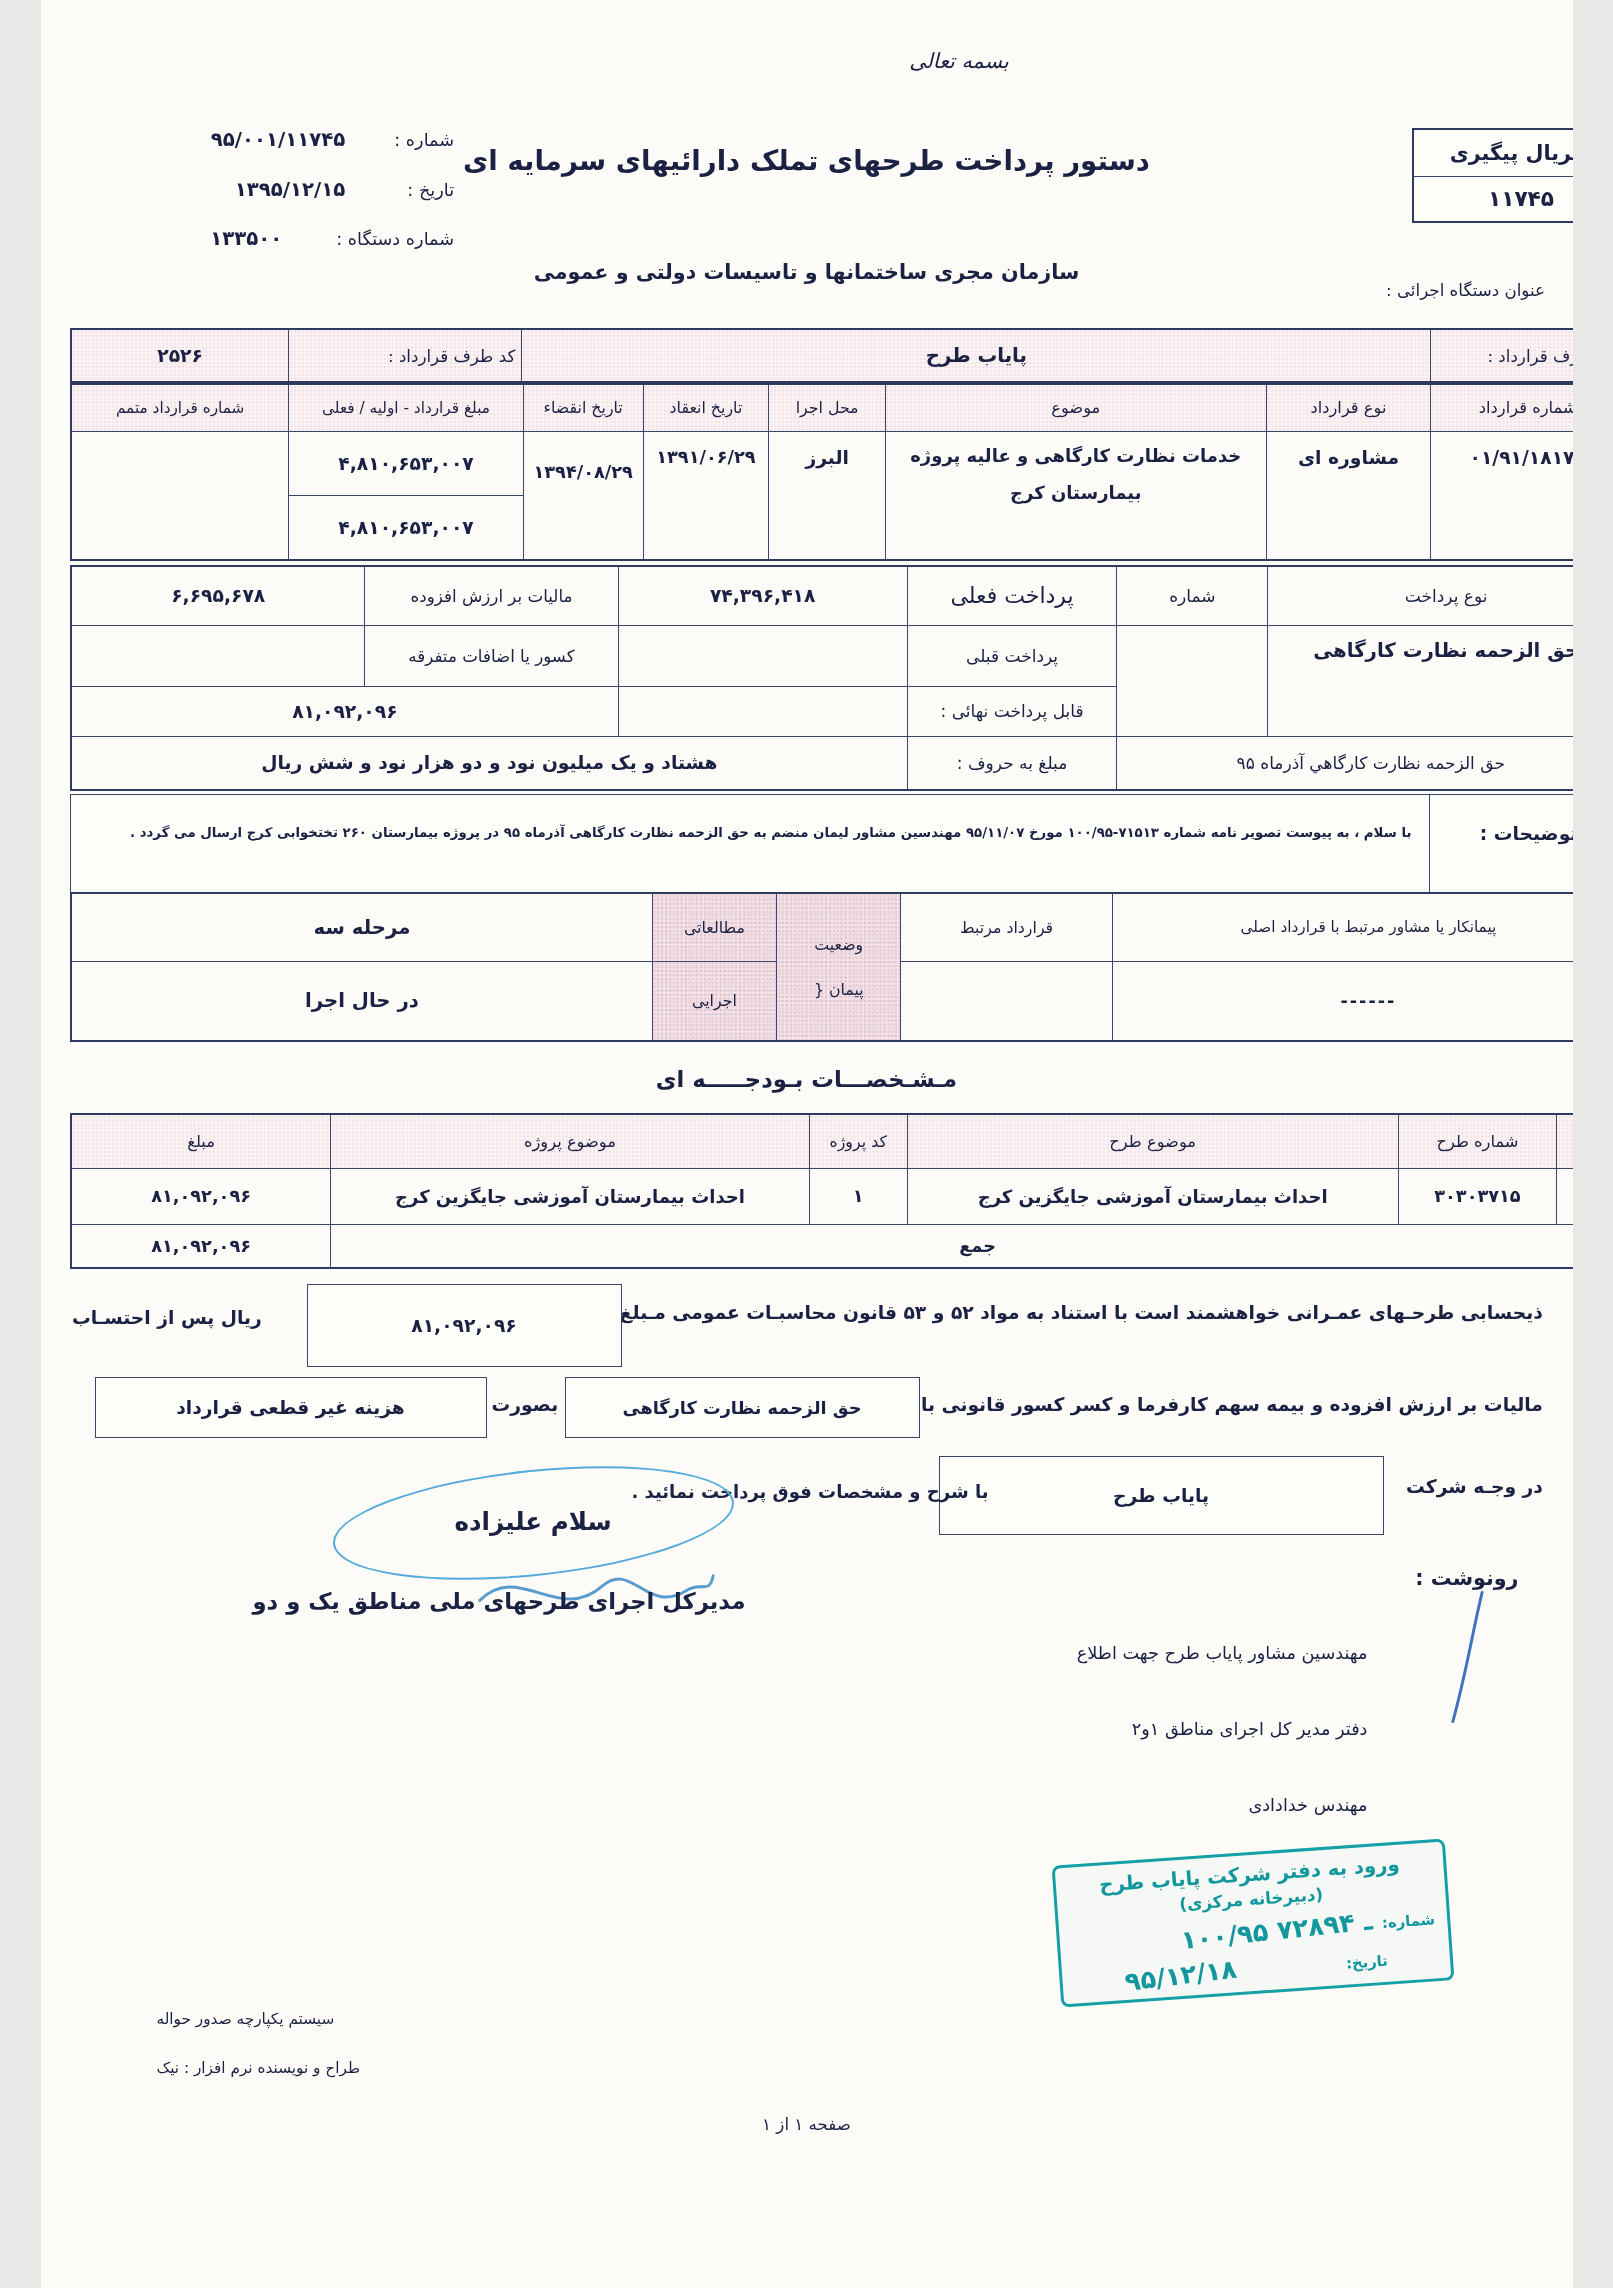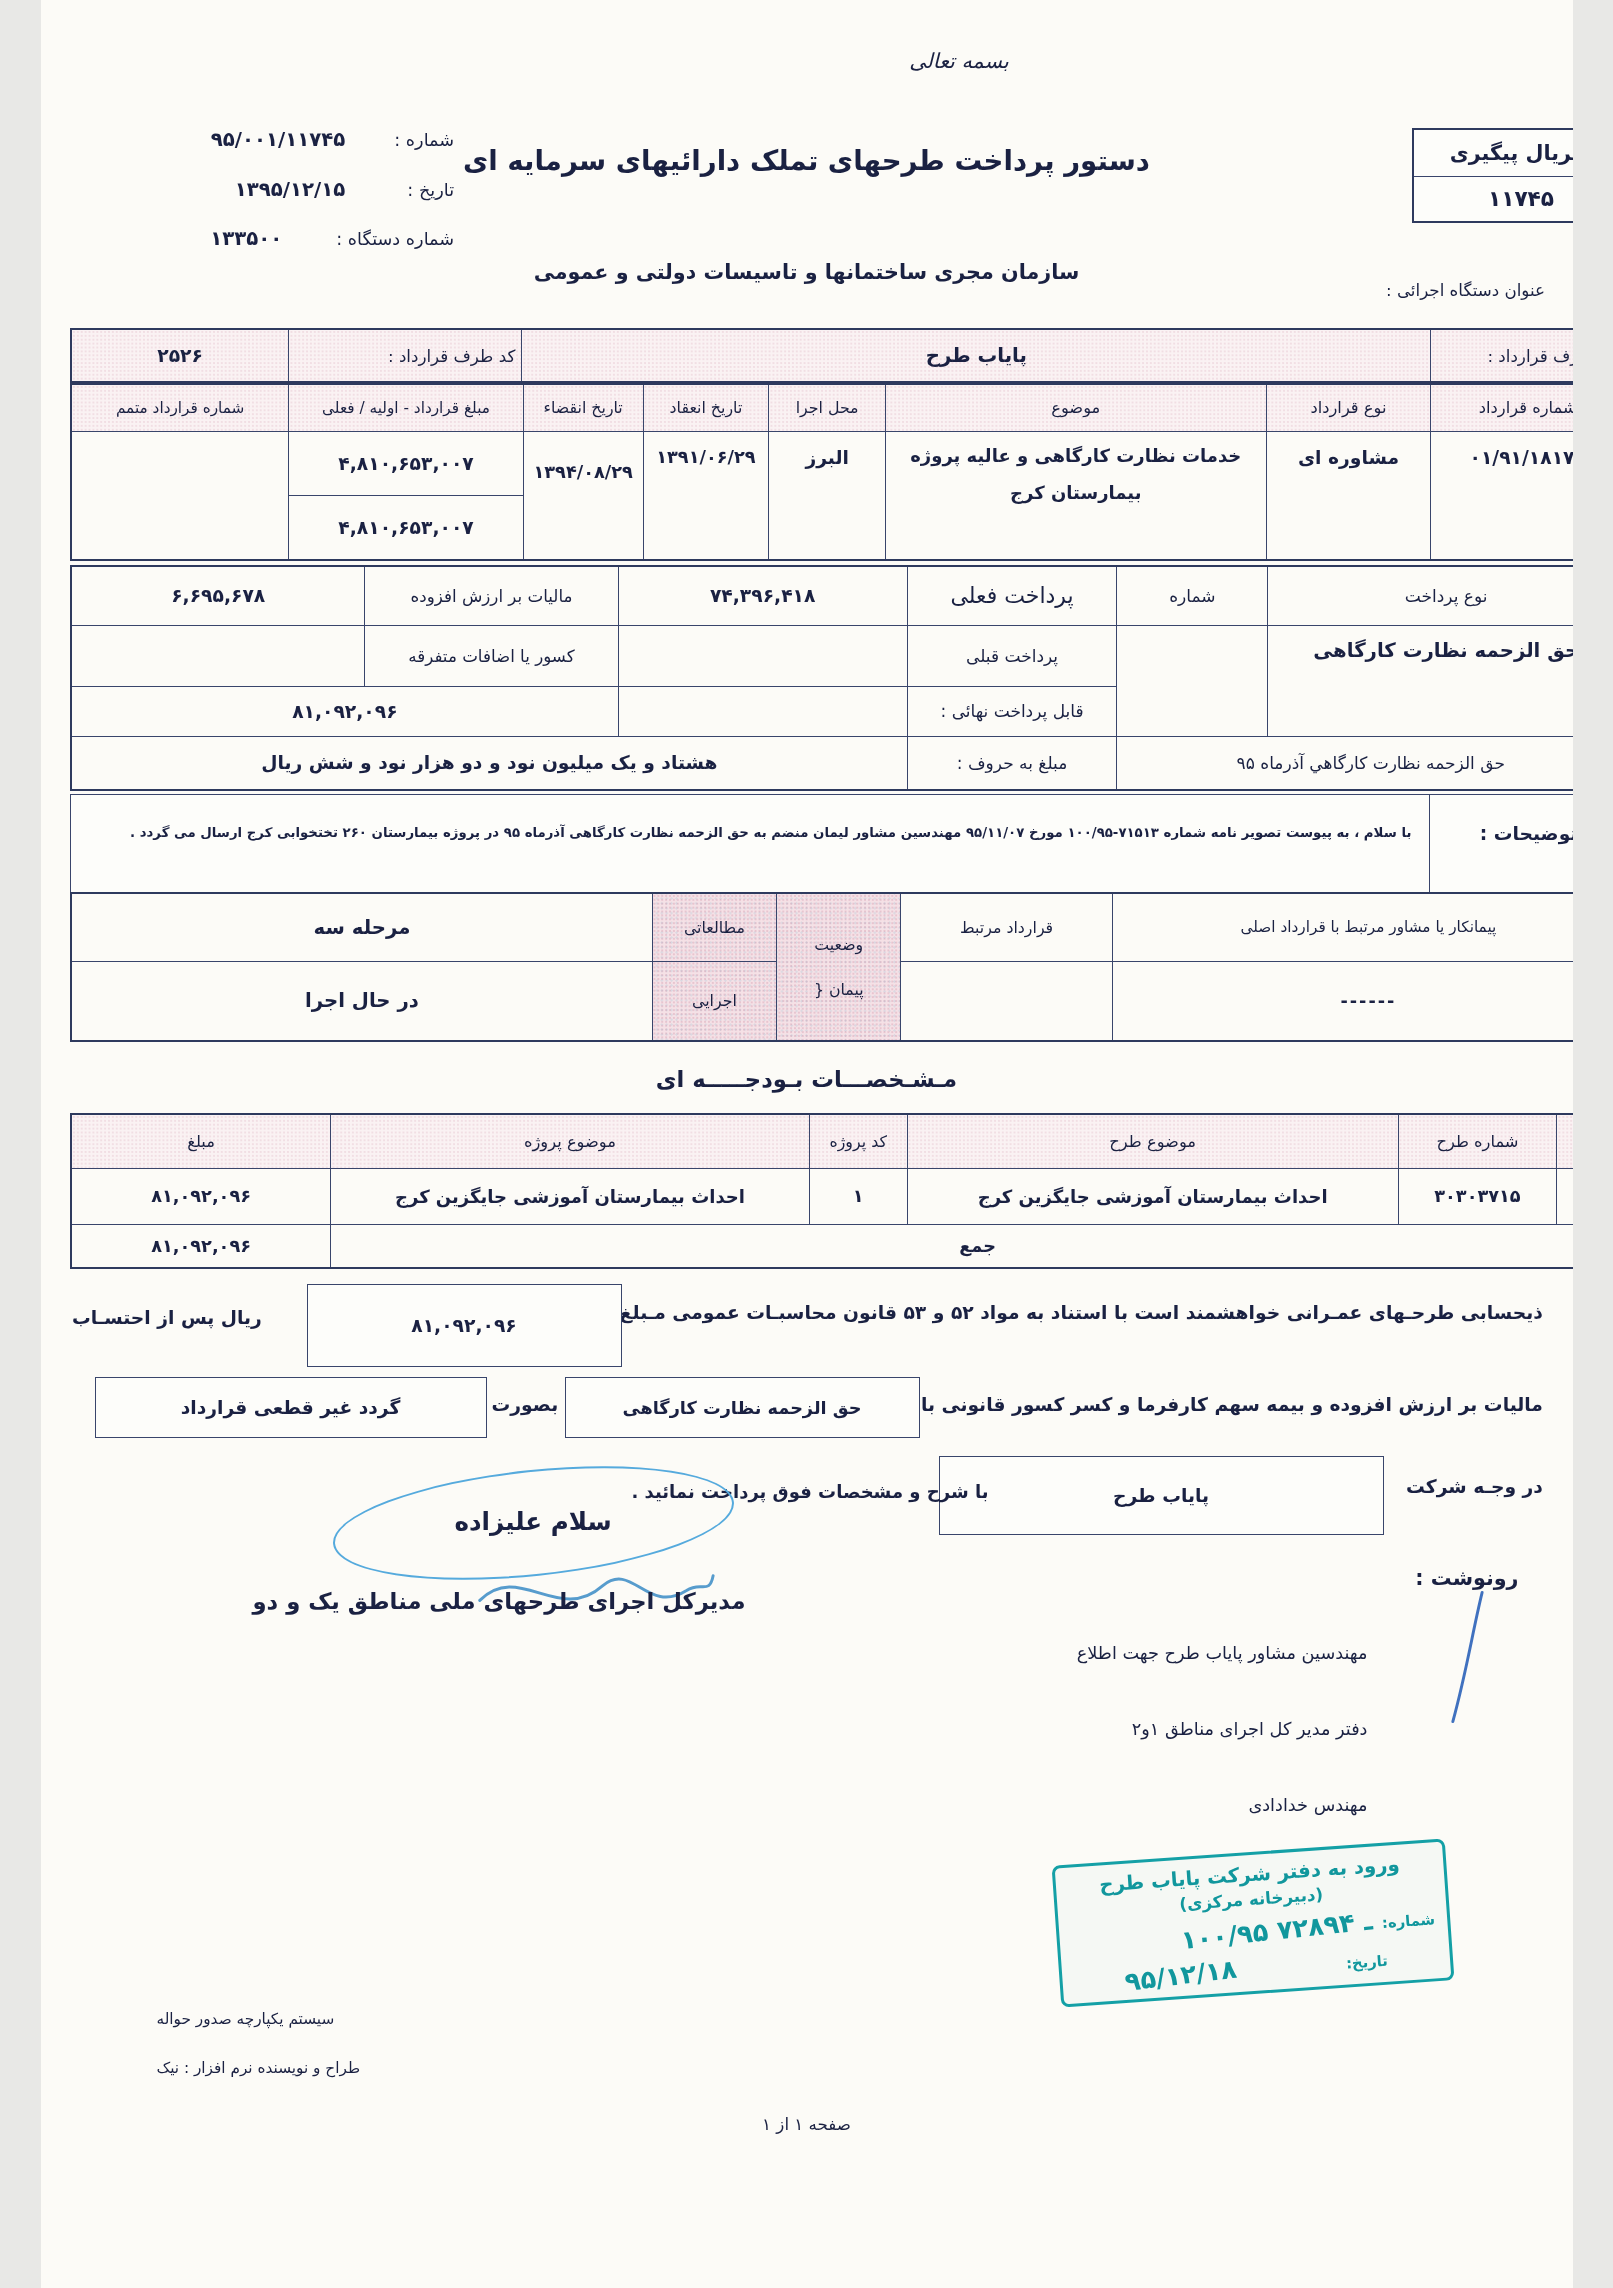--- a/index.html
+++ b/index.html
@@ -245,21 +245,21 @@
     <span class="b" style="font-size:18.7px;">۸۱,۰۹۲,۰۹۶</span>
   </div>
   <div class="abs b nowrap" style="left:31.5px;top:1307px;font-size:18.7px;">ریال پس از احتسـاب</div>
 
   <div class="abs b nowrap" style="right:29.6px;top:1394px;font-size:18.7px;">مالیات بر ارزش افزوده و بیمه سهم کارفرما و کسر کسور قانونی بابت</div>
   <div class="abs boxed" style="left:524px;top:1377px;width:353px;height:59px;">
     <span class="b" style="font-size:17.7px;">حق الزحمه نظارت کارگاهی</span>
   </div>
   <div class="abs b nowrap" style="left:451px;top:1394px;font-size:18.7px;">بصورت</div>
   <div class="abs boxed" style="left:54px;top:1377px;width:390px;height:59px;">
-    <span class="b" style="font-size:18.7px;">گردد غیر قطعی قرارداد</span>
+    <span class="b" style="font-size:18.7px;">هزینه غیر قطعی قرارداد</span>
   </div>
 
   <div class="abs b nowrap" style="right:29.6px;top:1476px;font-size:18.7px;">در وجـه شرکت</div>
   <div class="abs boxed" style="left:898px;top:1456px;width:443px;height:77px;">
     <span class="b" style="font-size:18.7px;">پایاب طرح</span>
   </div>
   <div class="abs b nowrap" style="left:591px;top:1481px;font-size:18px;">با شرح و مشخصات فوق پرداخت نمائید .</div>
 
   <div class="abs" style="left:291px;top:1470px;width:399px;height:102px;border:2.5px solid #55aadd;border-radius:50%;transform:rotate(-6deg);"></div>
   <div class="abs b ctr" style="left:325px;top:1507px;width:335px;font-size:24.6px;">سلام علیزاده</div>

